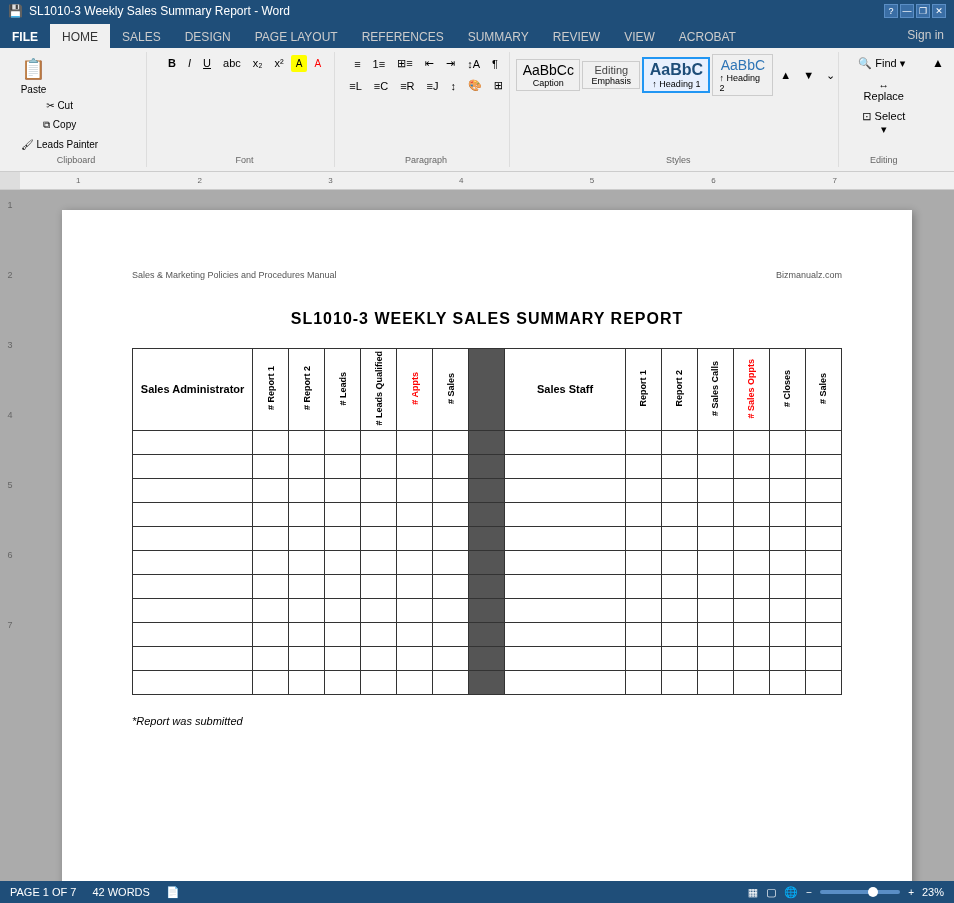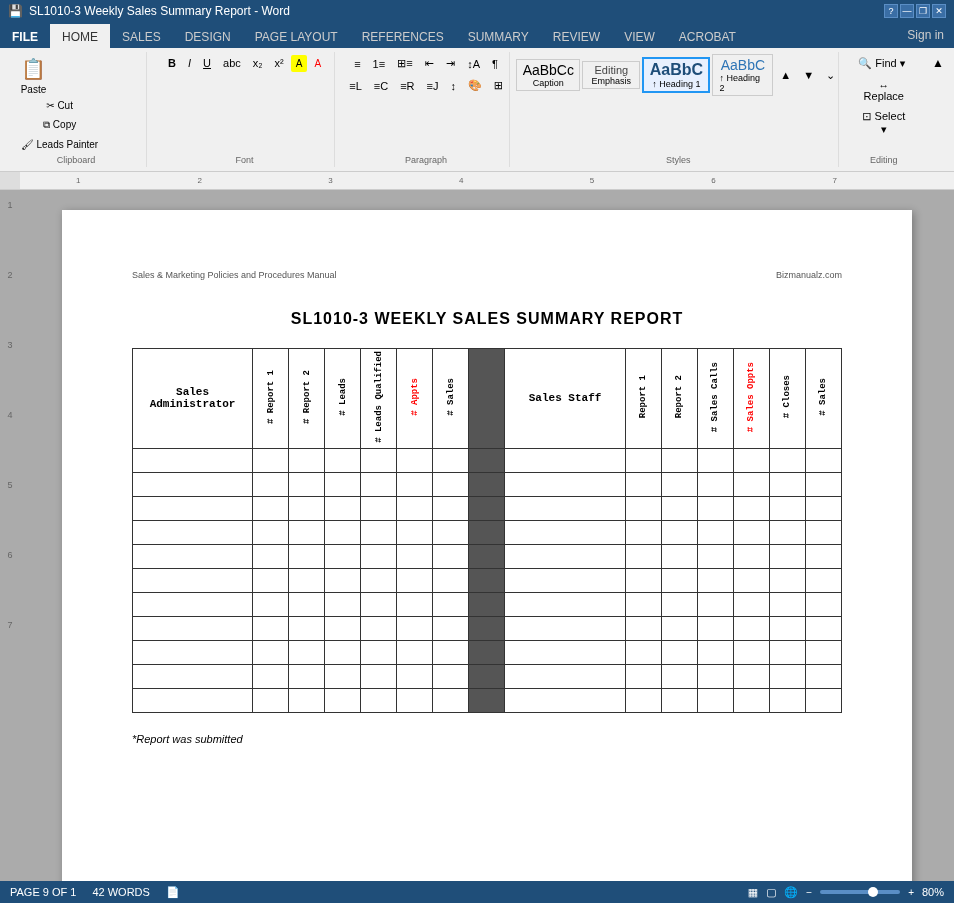--- a/index.html
+++ b/index.html
@@ -170,21 +170,20 @@
     }
     .report-table th, .report-table td {
       border: 1px solid #333;
       text-align: center;
       vertical-align: middle;
     }
     .report-table th {
       background: white;
       font-weight: bold;
       font-size: 10px;
-      font-family: Liberation Mono, monospace;
     }
 
     .header-row th { height: 80px; }
     .data-row td { height: 24px; }
 
     .rotate-text {
       writing-mode: vertical-rl;
       transform: rotate(180deg);
       font-size: 9px;
       white-space: nowrap;
@@ -636,28 +635,28 @@
       </table>
 
       <div class="footnote">*Report was submitted</div>
 
     </div>
   </div>
 </div>
 
 <div class="status-bar">
   <div class="status-left">
-    <span>PAGE 9 OF 1</span>
+    <span>PAGE 1 OF 7</span>
     <span>42 WORDS</span>
     <span>📄</span>
   </div>
   <div class="status-right">
     <span>▦</span>
     <span>▢</span>
     <span>🌐</span>
     <span style="font-size:10px;">−</span>
     <div class="zoom-slider">
       <div class="zoom-thumb"></div>
     </div>
     <span style="font-size:10px;">+</span>
-    <span>80%</span>
+    <span>23%</span>
   </div>
 </div>
 
 </body></html>

